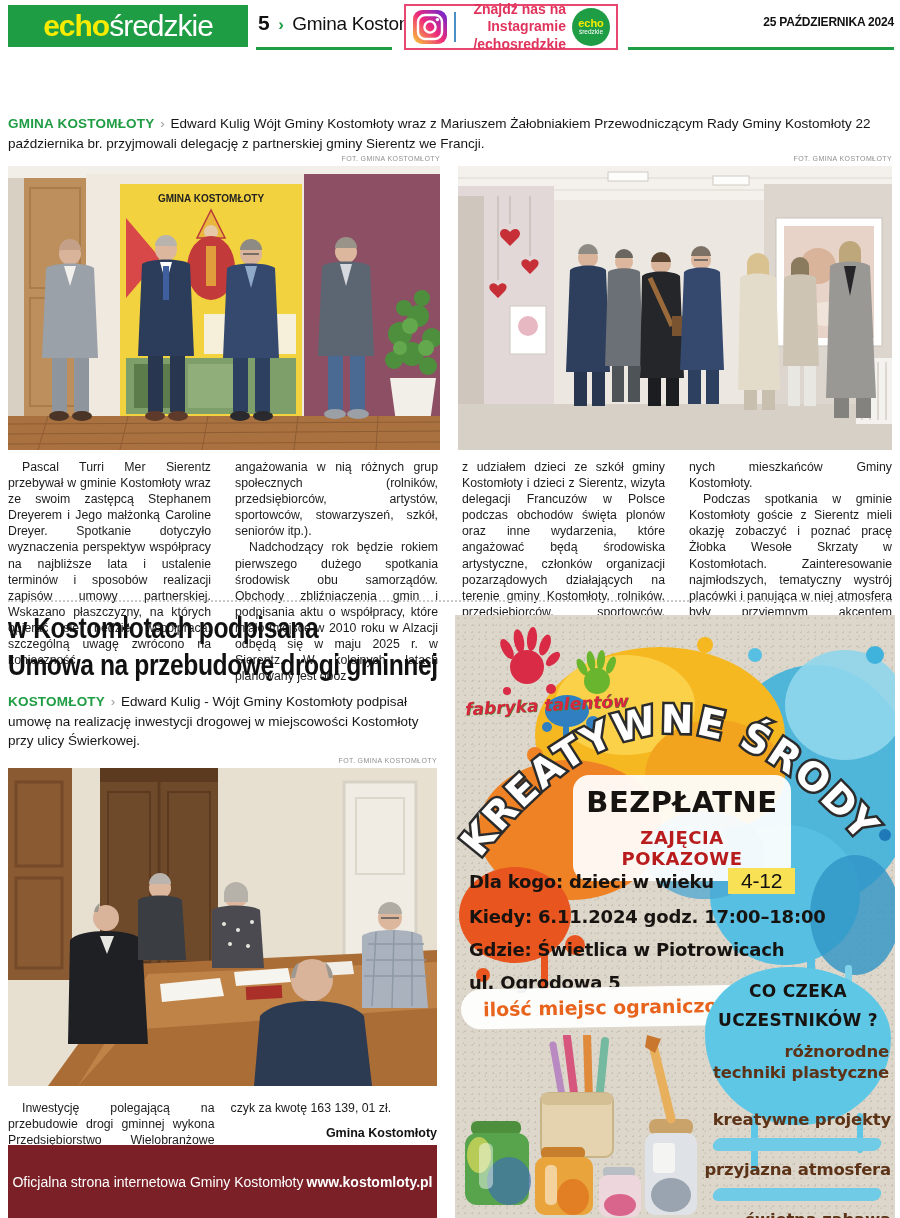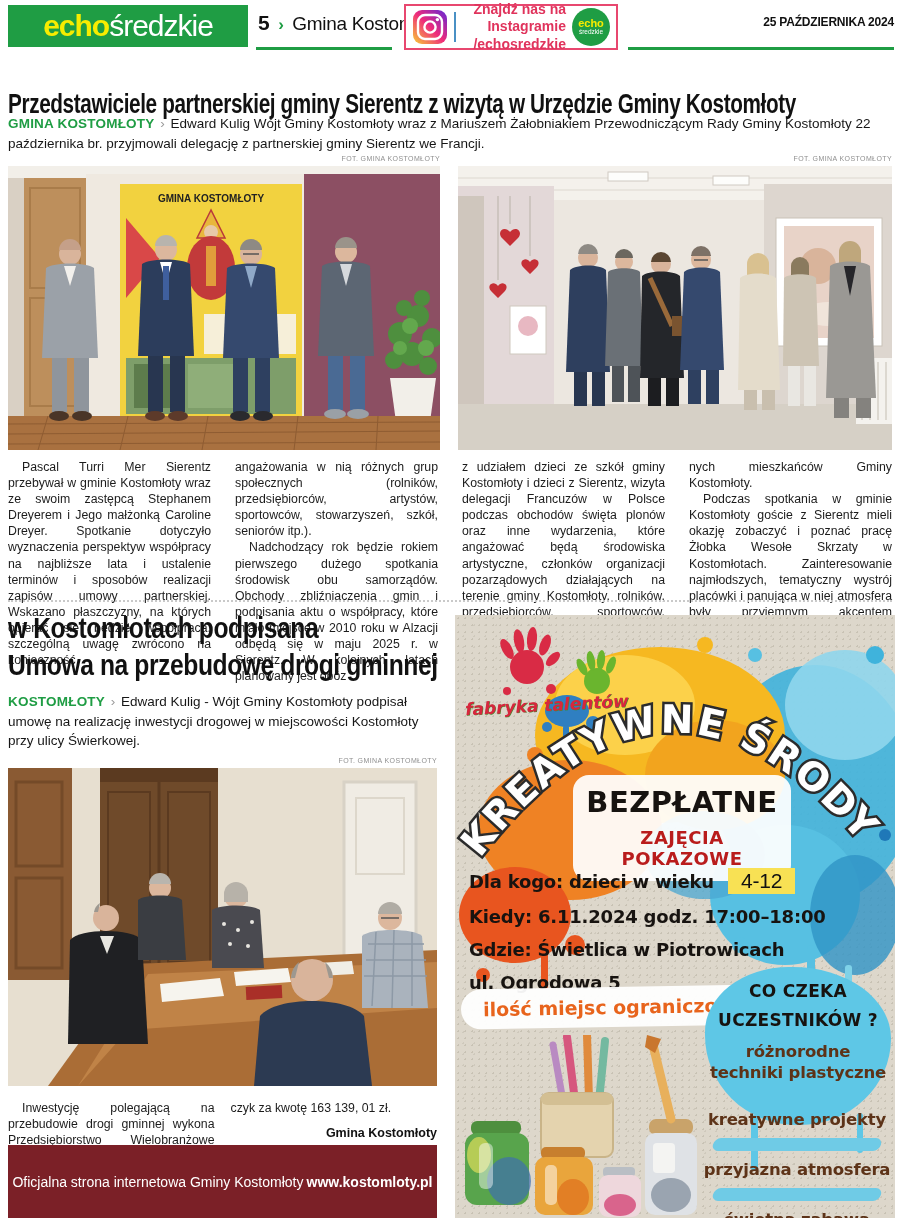--- a/index.html
+++ b/index.html
@@ -78,21 +78,21 @@
   .age-box { display:inline-block; background:#f8e154; color:#111; font-family:"Liberation Sans",sans-serif;
              font-weight:400; font-size:21px; padding:1px 13px; margin-left:8px; }
   .limited-pill { position:absolute; left:6px; top:372px; background:rgba(255,255,255,0.94); border-radius:26px;
                   padding:9px 22px; color:#e8641c; font-size:19px; font-weight:800; transform:rotate(-1deg); }
   .what-blob { position:absolute; left:250px; top:352px; width:186px; height:158px; background:#5ec7e6;
                border-radius:46% 54% 50% 50% / 42% 46% 56% 58%; }
   .blob-drip { position:absolute; background:#5ec7e6; border-radius:4px; }
   .what-block { position:absolute; left:252px; top:366px; width:182px; text-align:center; }
   .what-block .w1, .what-block .w2 { font-size:17px; font-weight:800; color:#171310; letter-spacing:0.3px; }
   .what-block .w2 { margin-top:9px; }
-  .item { color:#5d3318; font-size:16.5px; font-weight:800; text-align:center; letter-spacing:-0.2px; }
+  .item { color:#5d3318; font-size:16.5px; font-weight:800; text-align:right; letter-spacing:-0.2px; }
   .item-first { margin-top:12px; line-height:1.25; }
   .items-list { position:absolute; left:248px; top:495px; width:188px; }
   .stroke-blue { height:13px; background:#6fcbe6; border-radius:7px; transform:skewX(-14deg); margin:9px 10px; }
   .jars-svg { position:absolute; left:2px; top:420px; }
 
   figure { margin:0; }
 </style>
 </head>
 <body>
 
@@ -130,23 +130,20 @@
       </div>
       <div class="echo-badge">
         <span class="b1">echo</span>
         <span class="b2">średzkie</span>
       </div>
     </div>
     <div class="date-block">25 PAŹDZIERNIKA 2024</div>
     <div class="green-line line-b"></div>
   </header>
 
-  <h1 class="a1-headline">
-    <span>Przedstawiciele partnerskiej gminy Sierentz z wizytą w Urzędzie Gminy Kostomłoty</span>
-  </h1>
   <p class="lead1">
     <span class="kicker">GMINA KOSTOMŁOTY</span>
     <span class="kick-arr">›</span>
     <span>Edward Kulig Wójt Gminy Kostomłoty wraz z Mariuszem Żałobniakiem Przewodniczącym Rady Gminy Kostomłoty 22 października br. przyjmowali delegację z partnerskiej gminy Sierentz we Francji.</span>
   </p>
 
   <div class="photo-row">
     <figure class="photo-frame">
       <div class="credit">FOT. GMINA KOSTOMŁOTY</div>
       <svg width="432" height="284" viewBox="0 0 432 284">

